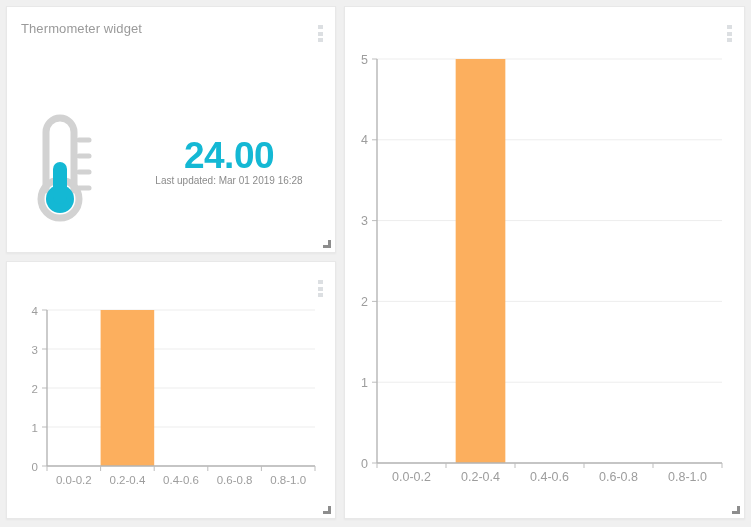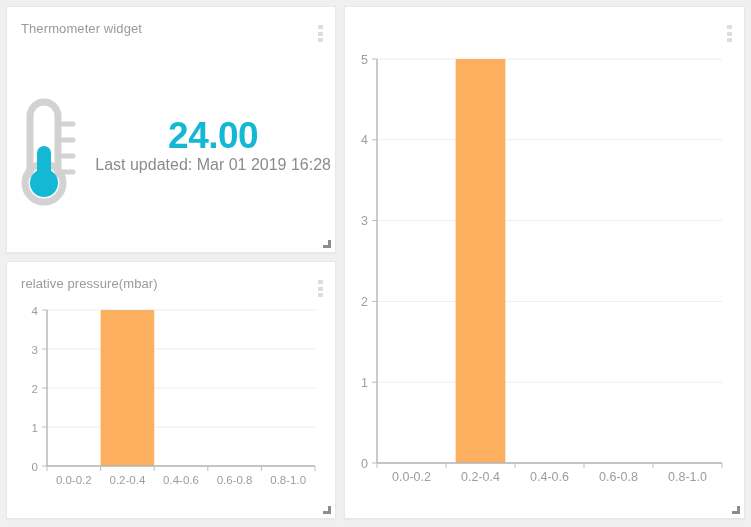--- a/index.html
+++ b/index.html
@@ -79,21 +79,21 @@
     right: 0; bottom: 0;
     width: 3px; height: 8px;
     background: #8d8d8d;
   }
 
   
   #card-thermometer { left: 6px;  top: 6px;   width: 330px; height: 247px; }
 
   .thermo-body {
     position: absolute;
-    left: 0; top: 46px;
+    left: 0; top: 62px;
     width: 330px;
     height: 185px;
     display: flex;
     align-items: center;
   }
   .thermo-icon-wrap {
     width: 120px;
     display: flex;
     justify-content: center;
     align-items: center;
@@ -104,21 +104,21 @@
     padding-right: 6px;
   }
   .thermo-value {
     font-size: 37px;
     font-weight: bold;
     color: #14b8d4;
     letter-spacing: -0.5px;
     line-height: 1.05;
   }
   .thermo-updated {
-    font-size: 16px;
+    font-size: 10px;
     color: #8b8b8b;
     white-space: nowrap;
   }
 
   
   #card-relative { left: 6px;  top: 261px; width: 330px; height: 258px; }
   #card-absolute { left: 344px; top: 6px;  width: 401px; height: 513px; }
 
   .chart-area {
     position: absolute;
@@ -171,21 +171,20 @@
       <div class="thermo-readout">
         <div class="thermo-value">24.00</div>
         <div class="thermo-updated">Last updated: Mar 01 2019 16:28</div>
       </div>
     </div>
 
     <div class="resize-handle"></div>
   </div>
 
   <div class="card" id="card-relative">
-    <div class="card-title">relative pressure(mbar)</div>
 
     <div class="menu-icon">
       <i></i>
       <i></i>
       <i></i>
     </div>
 
     <div class="chart-area" style="top:38px;">
       <svg id="svg-relative" class="chart-svg" width="330" height="200" viewBox="0 0 330 200">
           <line x1="40" x2="308" y1="166" y2="166" stroke="#ededed" stroke-width="1"></line>

